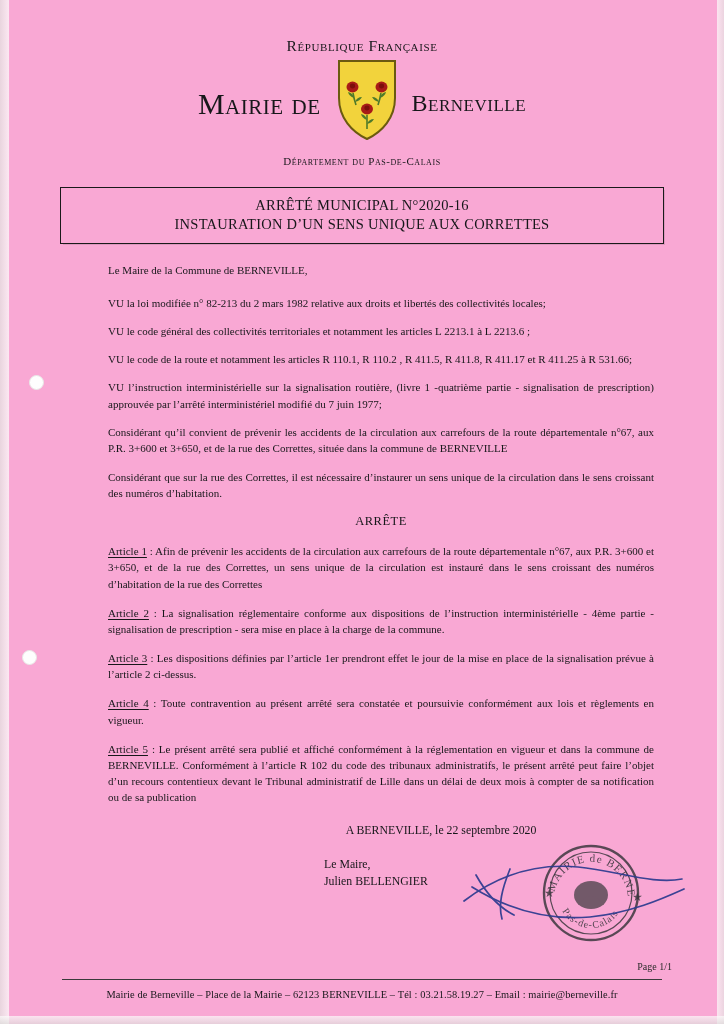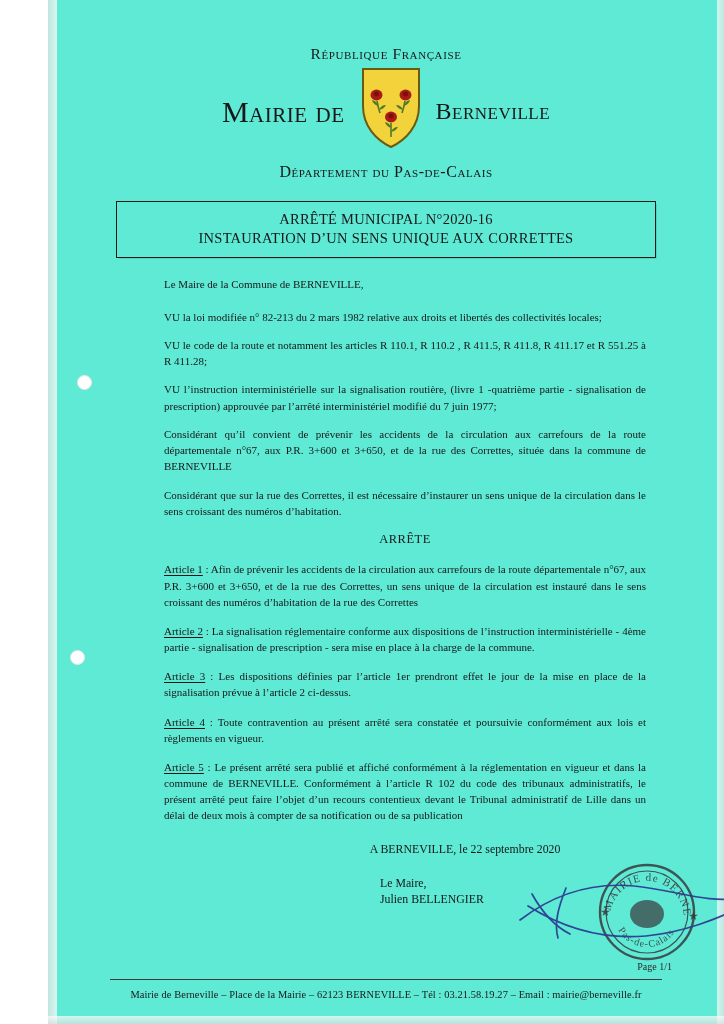--- a/index.html
+++ b/index.html
@@ -12,23 +12,22 @@
     font-family: "Liberation Serif", "DejaVu Serif", serif;
     color: #17171a;
     position: relative;
     overflow: hidden;
   }
 
   
   .page {
     position: absolute;
     inset: 0;
-    background: #5eead4;
-    padding: 16px;
-    margin-left: 48px;
+    background: #f9a8d4;
+    padding: 8px;
   }
   .scan-edge-left {
     position: absolute;
     left: 0; top: 0; bottom: 0; width: 9px;
     background: linear-gradient(to right, #e3e3e1, #fdfdfc);
     opacity: .75;
   }
   .scan-edge-right {
     position: absolute;
     right: 0; top: 0; bottom: 0; width: 7px;
@@ -78,21 +77,21 @@
     letter-spacing: .5px;
     line-height: 1;
     white-space: nowrap;
   }
   .mairie-word.left { padding-right: 11px; padding-top: 8px; }
   .mairie-word.right { font-size: 24px; padding-left: 10px; padding-top: 6px; }
 
   .blason { width: 62px; height: 84px; flex: 0 0 auto; }
 
   .departement {
-    font-size: 16px;
+    font-size: 11px;
     font-variant: small-caps;
     letter-spacing: .55px;
     margin-top: 12px;
   }
 
   
   .title-box {
     margin: 20px 52px 0 52px;
     border: 1.6px solid #1a1a1a;
     padding: 8px 10px 9px 10px;
@@ -253,21 +252,22 @@
   <div class="title-box">
     <div class="title-line1">ARRÊTÉ MUNICIPAL N°2020-16</div>
     <div class="title-line2">INSTAURATION D’UN SENS UNIQUE AUX CORRETTES</div>
   </div>
 
   <div class="body-area">
 
     <p class="para intro">Le Maire de la Commune de BERNEVILLE,</p>
 
     <p class="para tight">VU la loi modifiée n° 82-213 du 2 mars 1982 relative aux droits et libertés des collectivités locales;</p>
-    <p class="para tight">VU le code de la route et notamment les articles R 110.1,  R 110.2 ,  R  411.5,  R 411.8,  R  411.17 et R 551.25 à  R 411.28;</p>
+    <p class="para tight">VU le code général des collectivités territoriales et notamment les articles L 2213.1 à L 2213.6 ;</p>
+    <p class="para tight">VU le code de la route et notamment les articles R 110.1,  R 110.2 ,  R  411.5,  R 411.8,  R  411.17 et R 411.25 à  R 531.66;</p>
     <p class="para tight">VU l’instruction interministérielle sur la signalisation routière, (livre 1 -quatrième partie - signalisation de prescription) approuvée par l’arrêté interministériel modifié du 7 juin 1977;</p>
 
     <p class="para">Considérant qu’il convient de prévenir les accidents de la circulation aux carrefours de la route départementale n°67, aux P.R. 3+600 et 3+650, et de la rue des Correttes, située dans la commune de BERNEVILLE</p>
     <p class="para">Considérant que sur la rue des Correttes, il est nécessaire d’instaurer un sens unique de la circulation dans le sens croissant des numéros d’habitation.</p>
 
     <div class="arrete-head">ARRÊTE</div>
 
     <p class="para">
       <span class="art-label">Article 1</span><span> : </span><span>Afin de prévenir les accidents de la circulation aux carrefours de la route départementale n°67, aux P.R. 3+600 et 3+650, et de la rue des Correttes, un sens unique de la circulation est instauré dans le sens croissant des numéros d’habitation de la rue des Correttes</span>
     </p>

